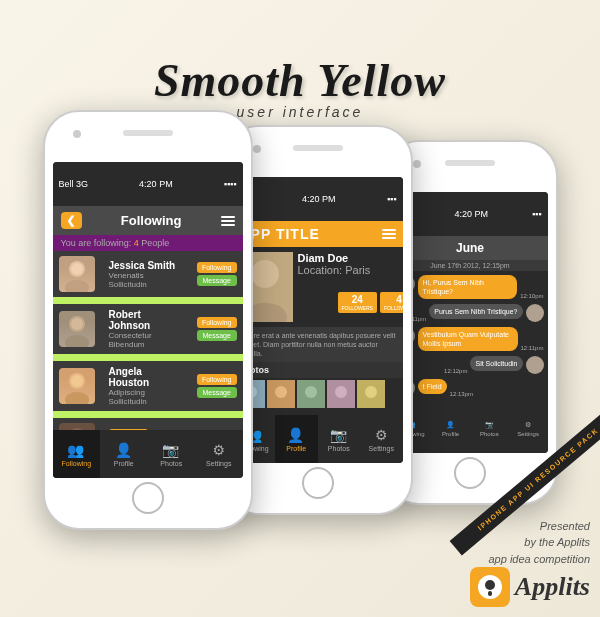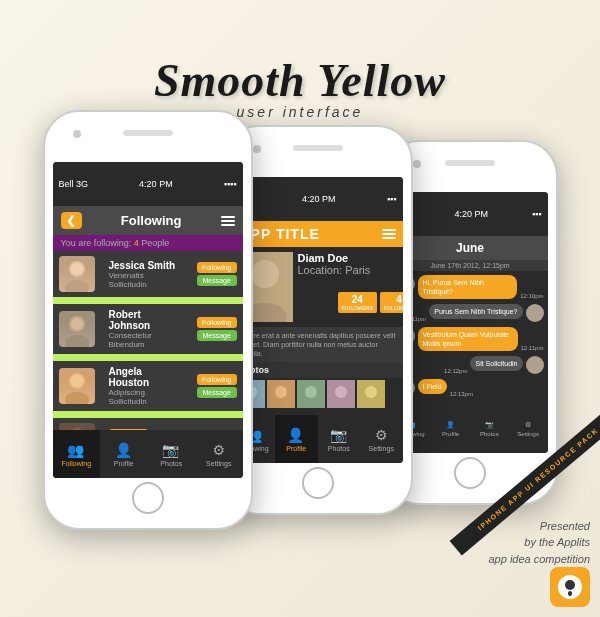--- a/index.html
+++ b/index.html
@@ -829,14 +829,15 @@
     Presented<br>by the Applits<br>app idea competition
   </div>
   <div class="applits-logo">
     <div class="applits-icon">
       <svg width="28" height="28" viewBox="0 0 28 28">
         <circle cx="14" cy="14" r="12" fill="white"></circle>
         <circle cx="14" cy="12" r="5" fill="#333"></circle>
         <rect x="12" y="18" width="4" height="5" rx="2" fill="#333"></rect>
       </svg>
     </div>
+    <div class="applits-name">Applits</div>
   </div>
 </div>
 
 </body></html>

